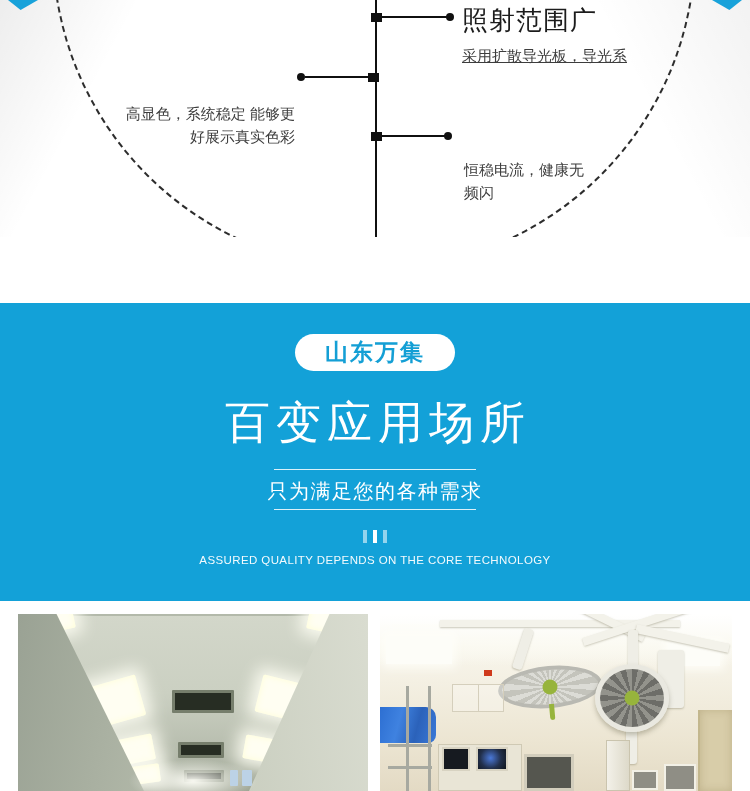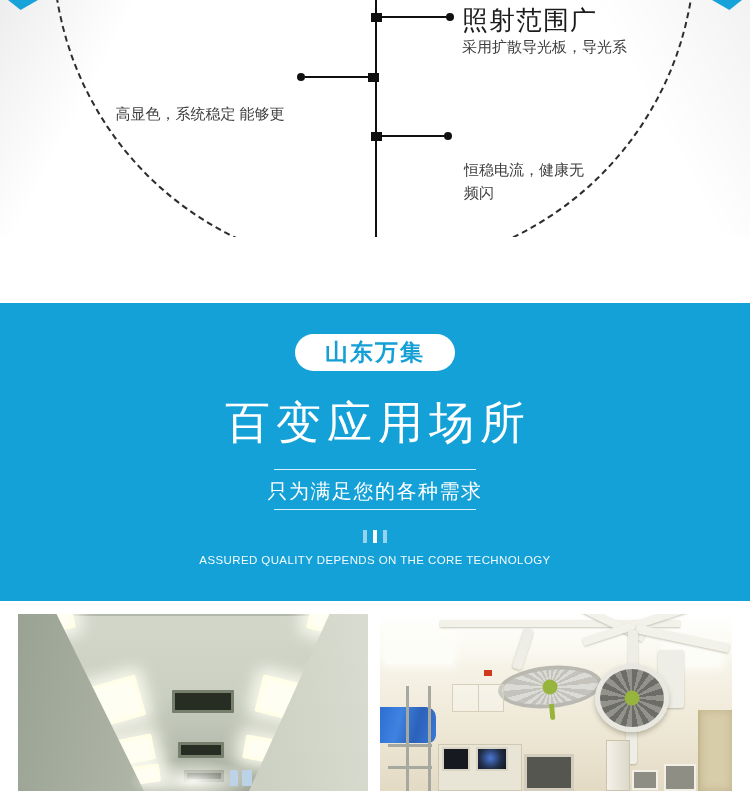--- a/index.html
+++ b/index.html
@@ -20,21 +20,21 @@
   .tri { position:absolute; top:0; width:30px; height:10px; background:#18a2da; }
   .tri.left  { left:8px;   clip-path:polygon(0 0,100% 0,42% 100%); }
   .tri.right { left:712px; clip-path:polygon(0 0,100% 0,58% 100%); }
 
   .conn-line { position:absolute; height:2px; background:#101010; }
   .conn-sq   { position:absolute; width:11px; height:9px; background:#101010; }
   .conn-dot  { position:absolute; width:8px; height:8px; border-radius:50%; background:#101010; }
 
   .f-title { position:absolute; font-size:26px; font-weight:500; color:#1c1c1c; letter-spacing:1px; white-space:nowrap; }
   .f-desc  { position:absolute; font-size:15px; color:#3d3d3d; line-height:23px; white-space:nowrap; }
-  .f-desc.right { text-align:center; }
+  .f-desc.right { text-align:right; }
 
   
   .promo { position:absolute; left:0; top:303px; width:750px; height:298px; background:#13a1d8; }
   .brand-pill { position:absolute; left:50%; top:31px; transform:translateX(-50%);
     width:160px; height:37px; background:#ffffff; border-radius:19px;
     display:flex; align-items:center; justify-content:center;
     color:#149fd5; font-size:23px; font-weight:600; letter-spacing:2px; }
   .promo-title { position:absolute; left:0; top:90px; width:100%; text-align:center;
     color:#ffffff; font-size:45px; font-weight:500; letter-spacing:6px; text-indent:6px; }
   .promo-line { position:absolute; left:50%; transform:translateX(-50%);
@@ -115,29 +115,30 @@
   <div class="features">
     <div class="dashed-circle"></div>
     <div class="stem"></div>
     <div class="tri left"></div>
     <div class="tri right"></div>
 
     <div class="conn-sq" style="left:371px; top:13px;"></div>
     <div class="conn-line" style="left:382px; top:16px; width:66px;"></div>
     <div class="conn-dot" style="left:446px; top:13px;"></div>
     <div class="f-title" style="left:462px; top:3px;">照射范围广</div>
-    <div class="f-desc" style="left:462px; top:35px;">
+    <div class="f-desc" style="left:462px; top:44px;text-decoration:underline;">
       <div>采用扩散导光板，导光系</div>
     </div>
 
     <div class="conn-dot" style="left:297px; top:73px;"></div>
     <div class="conn-line" style="left:305px; top:76px; width:66px;"></div>
     <div class="conn-sq" style="left:368px; top:73px;"></div>
     <div class="f-desc right" style="left:105px; top:102px; width:190px;">
       <div>高显色，系统稳定 能够更</div>
+      <div>好展示真实色彩</div>
     </div>
 
     <div class="conn-sq" style="left:371px; top:132px;"></div>
     <div class="conn-line" style="left:382px; top:135px; width:64px;"></div>
     <div class="conn-dot" style="left:444px; top:132px;"></div>
     <div class="f-desc" style="left:464px; top:158px;">
       <div>恒稳电流，健康无</div>
       <div>频闪</div>
     </div>
   </div>

